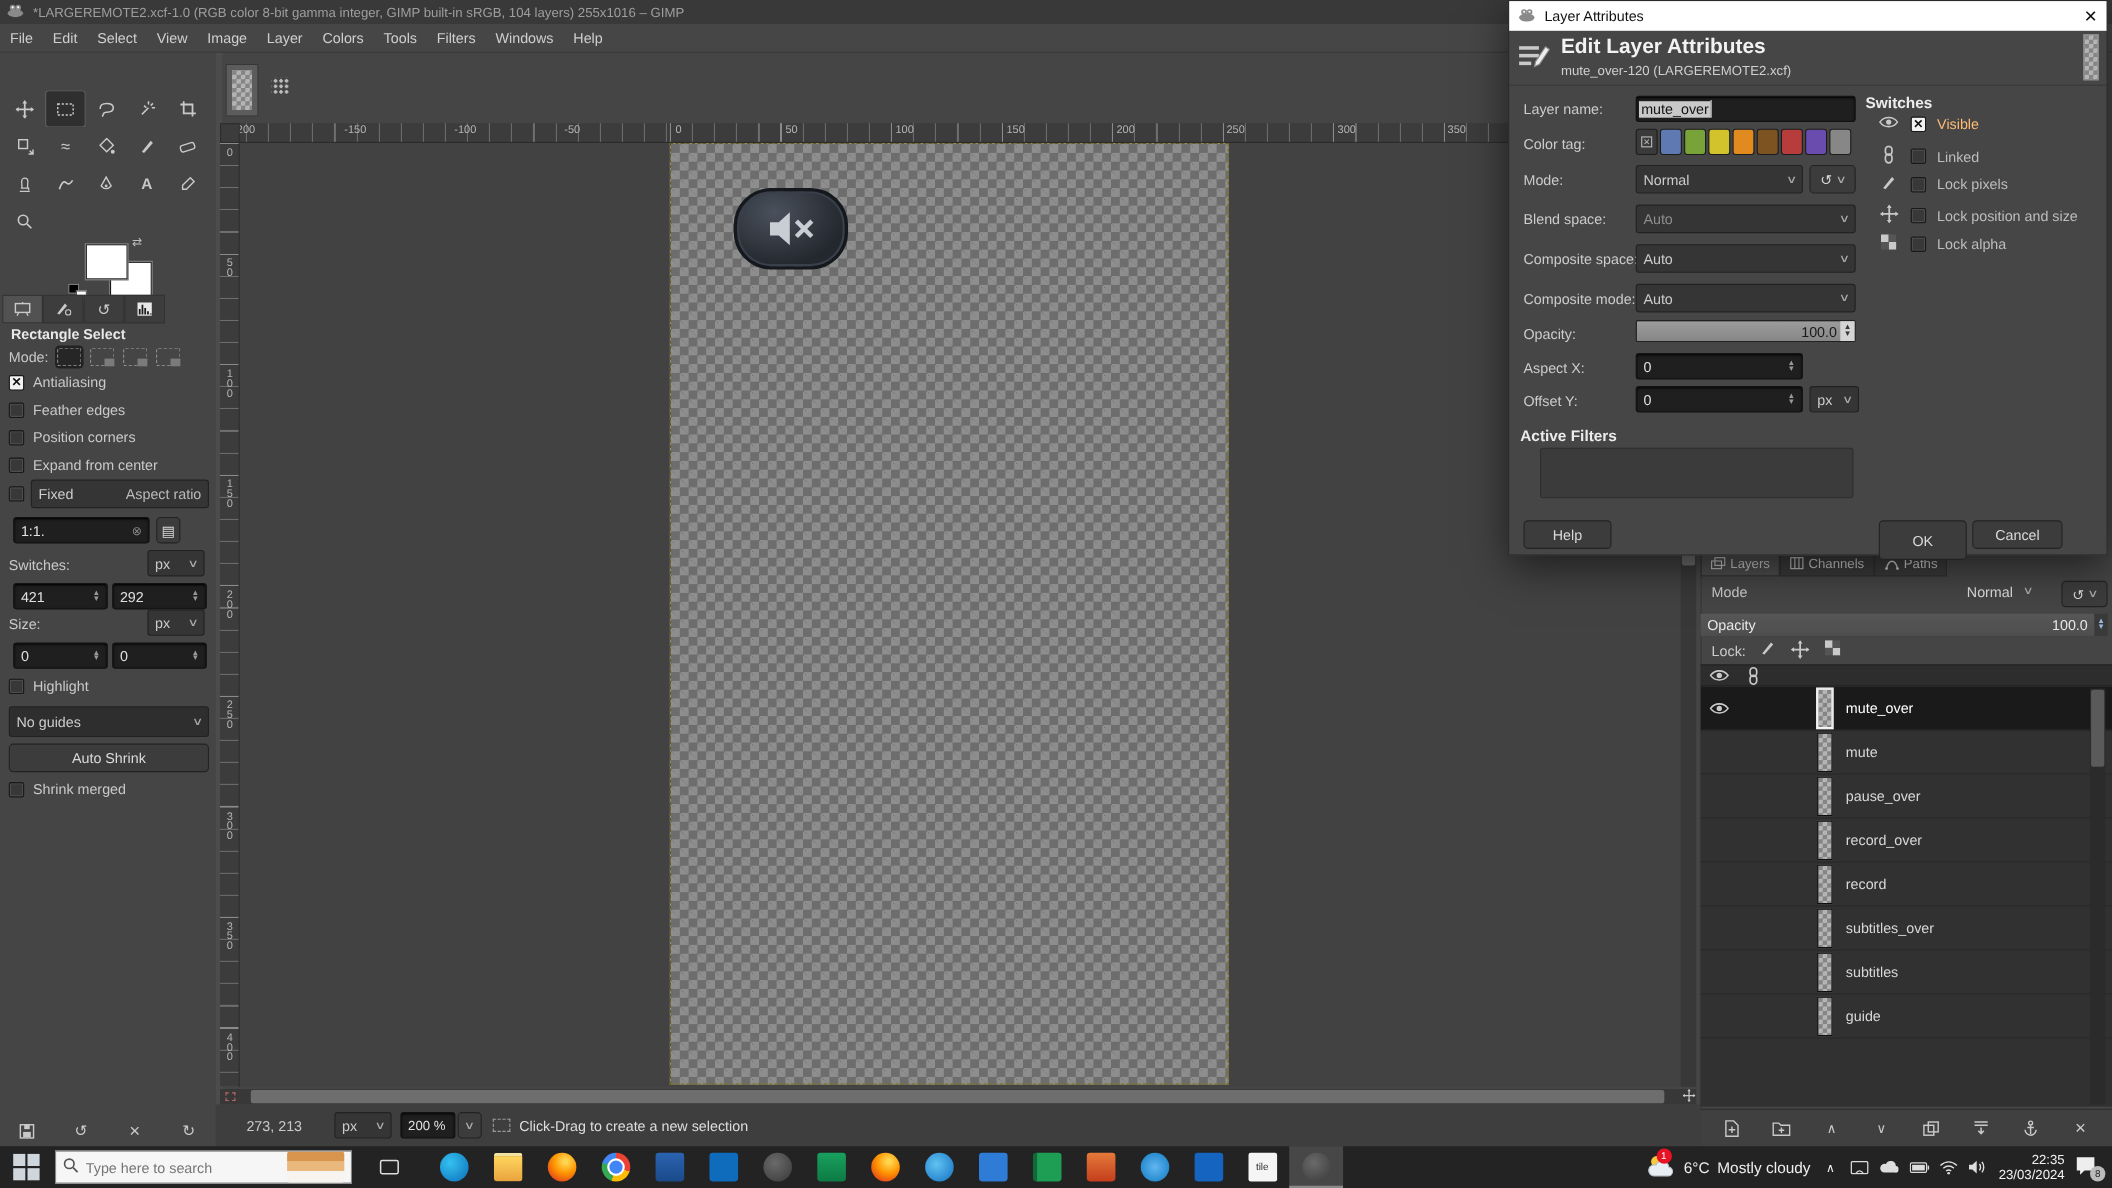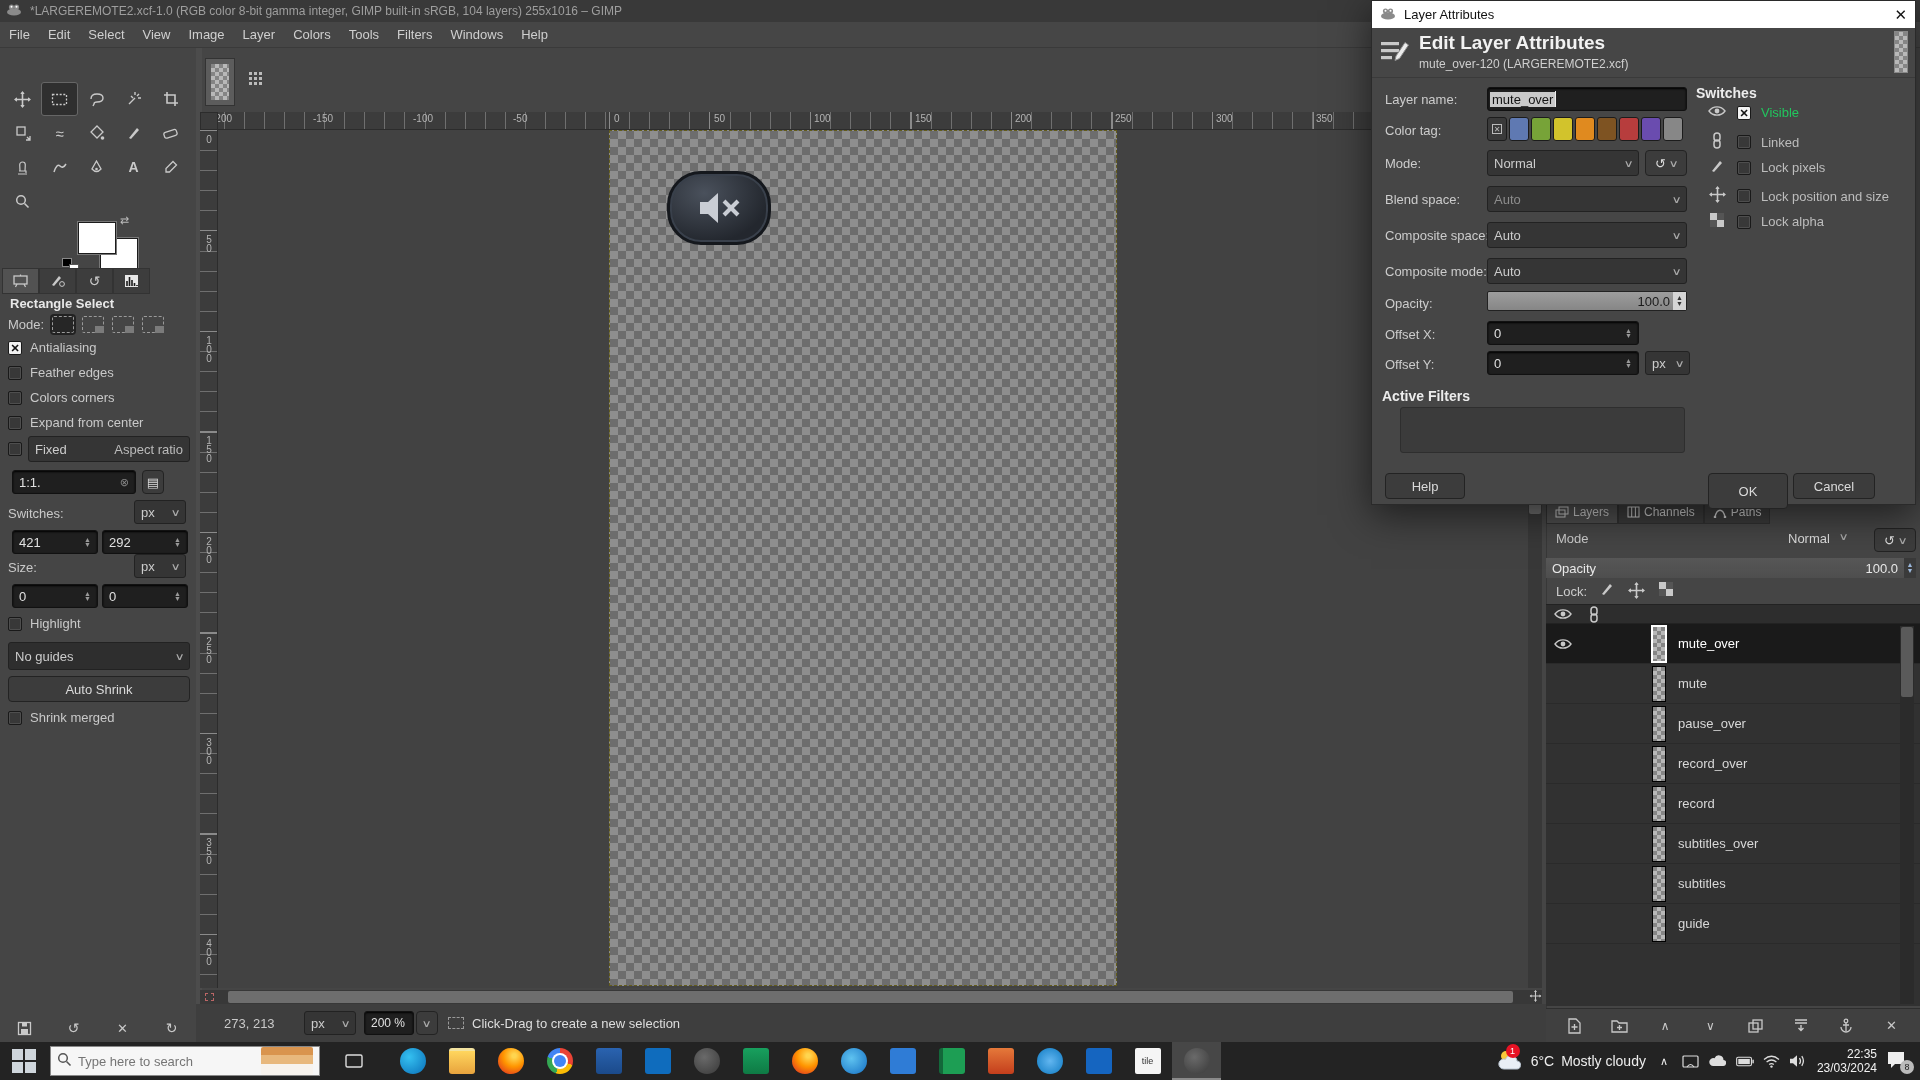--- a/index.html
+++ b/index.html
@@ -264,21 +264,21 @@
       <div class="optrow" style="top: 292px; position: absolute;">
         <span class="cb on">✕</span>
         <span>Antialiasing</span>
       </div>
       <div class="optrow" style="top: 317px; position: absolute;">
         <span class="cb"></span>
         <span>Feather edges</span>
       </div>
       <div class="optrow" style="top: 342px; position: absolute;">
         <span class="cb"></span>
-        <span>Colors corners</span>
+        <span>Position corners</span>
       </div>
       <div class="optrow" style="top: 367px; position: absolute;">
         <span class="cb"></span>
         <span>Expand from center</span>
       </div>
     </div>
   <div class="optrow" style="top:394px">
     <span class="cb"></span>
   </div>
   <div class="dd" style="left:28px;top:388px;width:162px;height:26px">
@@ -682,21 +682,21 @@
 
   <span class="dlab" style="top:295px">Opacity:</span>
   <div id="dlg-opacity">
     <span>100.0</span>
   </div>
   <div style="position:absolute;left:301px;top:291px;width:13px;height:18px;background:#d5d5d5;display:flex;flex-direction:column;align-items:center;justify-content:center;font-size:7px;color:#333;line-height:6px">
       <span>▲</span>
       <span>▼</span>
     </div>
 
-  <span class="dlab" style="top:326px">Offset X:</span>
+  <span class="dlab" style="top:326px">Aspect X:</span>
   <div class="inp" style="left:115px;top:320px;width:152px;height:24px">
     <span>0</span>
       <span class="updown">
         <span>▲</span>
         <span>▼</span>
       </span>
   </div>
 
   <span class="dlab" style="top:356px">Offset Y:</span>
   <div class="inp" style="left:115px;top:350px;width:152px;height:24px">
@@ -725,21 +725,21 @@
     </div>
 
   <div style="position:absolute;left:324px;top:84px;font-weight:bold;font-size:14px;color:#ececec">Switches</div>
   <div id="switches">
       <div class="swrow" style="left: 335px; top: 104px;">
         <span style="width: 20px; text-align: center;"><svg width="18" height="12" viewBox="0 0 18 12">
             <path d="M1 6 C5 .5 13 .5 17 6 C13 11.5 5 11.5 1 6 Z" fill="none" stroke="#c9c9c9" stroke-width="1.4"></path>
             <circle cx="9" cy="6" r="2.4" fill="#c9c9c9"></circle>
           </svg></span>
         <span class="cb on">✕</span>
-        <span style="color: #22c55e;">Visible</span>
+        <span style="color: #fdba74;">Visible</span>
       </div>
       <div class="swrow" style="left: 335px; top: 131px;">
         <span style="width: 20px; text-align: center;"><svg width="10" height="17" viewBox="0 0 10 17">
             <rect x="2" y="1" width="6" height="8" rx="3" fill="none" stroke="#c9c9c9" stroke-width="1.5"></rect>
             <rect x="2" y="8" width="6" height="8" rx="3" fill="none" stroke="#c9c9c9" stroke-width="1.5"></rect>
           </svg></span>
         <span class="cb"></span>
         <span>Linked</span>
       </div>
       <div class="swrow" style="left: 335px; top: 158px;">

